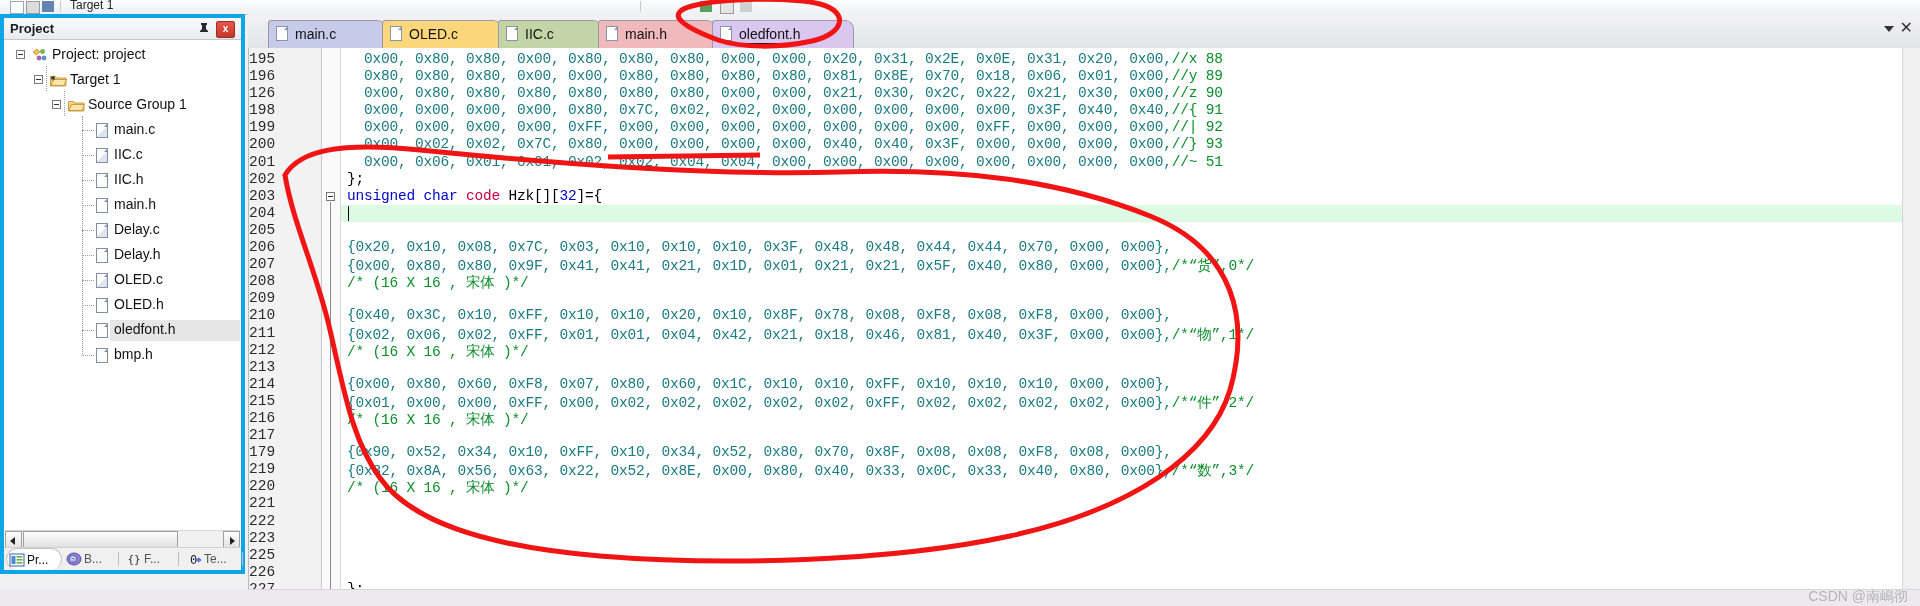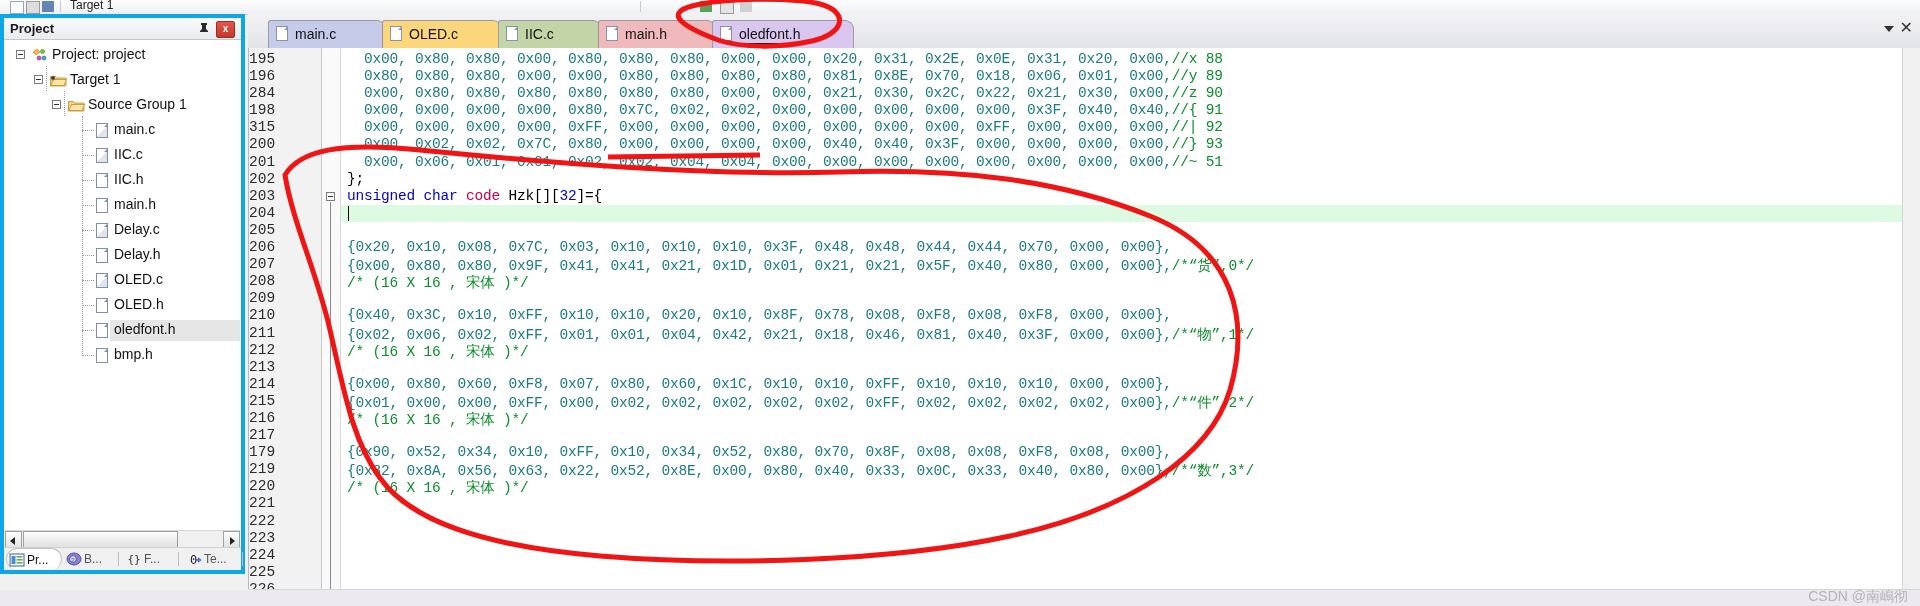--- a/index.html
+++ b/index.html
@@ -396,23 +396,23 @@
     <div class="tb-caret"></div>
     <div class="tb-x">✕</div>
   </div>
 
   <div class="code-area">
     <div class="gutter-num"></div>
     <div class="gutter-fold"></div>
     <div class="lines" id="code-lines">
         <div class="line"><div class="lnum">195</div><div class="ltext"><span class="hex">  0x00, 0x80, 0x80, 0x00, 0x80, 0x80, 0x80, 0x00, 0x00, 0x20, 0x31, 0x2E, 0x0E, 0x31, 0x20, 0x00,</span><span class="cmt">//x 88</span></div></div>
         <div class="line"><div class="lnum">196</div><div class="ltext"><span class="hex">  0x80, 0x80, 0x80, 0x00, 0x00, 0x80, 0x80, 0x80, 0x80, 0x81, 0x8E, 0x70, 0x18, 0x06, 0x01, 0x00,</span><span class="cmt">//y 89</span></div></div>
-        <div class="line"><div class="lnum">284</div><div class="ltext"><span class="hex">  0x00, 0x80, 0x80, 0x80, 0x80, 0x80, 0x80, 0x00, 0x00, 0x21, 0x30, 0x2C, 0x22, 0x21, 0x30, 0x00,</span><span class="cmt">//z 90</span></div></div>
+        <div class="line"><div class="lnum">126</div><div class="ltext"><span class="hex">  0x00, 0x80, 0x80, 0x80, 0x80, 0x80, 0x80, 0x00, 0x00, 0x21, 0x30, 0x2C, 0x22, 0x21, 0x30, 0x00,</span><span class="cmt">//z 90</span></div></div>
         <div class="line"><div class="lnum">198</div><div class="ltext"><span class="hex">  0x00, 0x00, 0x00, 0x00, 0x80, 0x7C, 0x02, 0x02, 0x00, 0x00, 0x00, 0x00, 0x00, 0x3F, 0x40, 0x40,</span><span class="cmt">//{ 91</span></div></div>
-        <div class="line"><div class="lnum">315</div><div class="ltext"><span class="hex">  0x00, 0x00, 0x00, 0x00, 0xFF, 0x00, 0x00, 0x00, 0x00, 0x00, 0x00, 0x00, 0xFF, 0x00, 0x00, 0x00,</span><span class="cmt">//| 92</span></div></div>
+        <div class="line"><div class="lnum">199</div><div class="ltext"><span class="hex">  0x00, 0x00, 0x00, 0x00, 0xFF, 0x00, 0x00, 0x00, 0x00, 0x00, 0x00, 0x00, 0xFF, 0x00, 0x00, 0x00,</span><span class="cmt">//| 92</span></div></div>
         <div class="line"><div class="lnum">200</div><div class="ltext"><span class="hex">  0x00, 0x02, 0x02, 0x7C, 0x80, 0x00, 0x00, 0x00, 0x00, 0x40, 0x40, 0x3F, 0x00, 0x00, 0x00, 0x00,</span><span class="cmt">//} 93</span></div></div>
         <div class="line"><div class="lnum">201</div><div class="ltext"><span class="hex">  0x00, 0x06, 0x01, 0x01, 0x02, 0x02, 0x04, 0x04, 0x00, 0x00, 0x00, 0x00, 0x00, 0x00, 0x00, 0x00,</span><span class="cmt">//~ 51</span></div></div>
         <div class="line"><div class="lnum">202</div><div class="ltext"><span class="plain">};</span></div></div>
         <div class="line"><div class="lnum">203</div><div class="fold-box" style="left: 77px;"></div><div class="ltext"><span class="kw">unsigned char </span><span class="kw2">code </span><span class="plain">Hzk[][</span><span class="num">32</span><span class="plain">]={</span></div></div>
         <div class="line"><div class="hl-line"></div><div class="cur" style="left: 99px; top: 1px;"></div><div class="lnum">204</div><div class="ltext"></div></div>
         <div class="line"><div class="lnum">205</div><div class="ltext"></div></div>
         <div class="line"><div class="lnum">206</div><div class="ltext"><span class="hex">{0x20, 0x10, 0x08, 0x7C, 0x03, 0x10, 0x10, 0x10, 0x3F, 0x48, 0x48, 0x44, 0x44, 0x70, 0x00, 0x00},</span></div></div>
         <div class="line"><div class="lnum">207</div><div class="ltext"><span class="hex">{0x00, 0x80, 0x80, 0x9F, 0x41, 0x41, 0x21, 0x1D, 0x01, 0x21, 0x21, 0x5F, 0x40, 0x80, 0x00, 0x00},</span><span class="cmt">/*“货”,0*/</span></div></div>
         <div class="line"><div class="lnum">208</div><div class="ltext"><span class="cmt">/* (16 X 16 , 宋体 )*/</span></div></div>
         <div class="line"><div class="lnum">209</div><div class="ltext"></div></div>
@@ -423,21 +423,20 @@
         <div class="line"><div class="lnum">214</div><div class="ltext"><span class="hex">{0x00, 0x80, 0x60, 0xF8, 0x07, 0x80, 0x60, 0x1C, 0x10, 0x10, 0xFF, 0x10, 0x10, 0x10, 0x00, 0x00},</span></div></div>
         <div class="line"><div class="lnum">215</div><div class="ltext"><span class="hex">{0x01, 0x00, 0x00, 0xFF, 0x00, 0x02, 0x02, 0x02, 0x02, 0x02, 0xFF, 0x02, 0x02, 0x02, 0x02, 0x00},</span><span class="cmt">/*“件”,2*/</span></div></div>
         <div class="line"><div class="lnum">216</div><div class="ltext"><span class="cmt">/* (16 X 16 , 宋体 )*/</span></div></div>
         <div class="line"><div class="lnum">217</div><div class="ltext"></div></div>
         <div class="line"><div class="lnum">179</div><div class="ltext"><span class="hex">{0x90, 0x52, 0x34, 0x10, 0xFF, 0x10, 0x34, 0x52, 0x80, 0x70, 0x8F, 0x08, 0x08, 0xF8, 0x08, 0x00},</span></div></div>
         <div class="line"><div class="lnum">219</div><div class="ltext"><span class="hex">{0x82, 0x8A, 0x56, 0x63, 0x22, 0x52, 0x8E, 0x00, 0x80, 0x40, 0x33, 0x0C, 0x33, 0x40, 0x80, 0x00},</span><span class="cmt">/*“数”,3*/</span></div></div>
         <div class="line"><div class="lnum">220</div><div class="ltext"><span class="cmt">/* (16 X 16 , 宋体 )*/</span></div></div>
         <div class="line"><div class="lnum">221</div><div class="ltext"></div></div>
         <div class="line"><div class="lnum">222</div><div class="ltext"></div></div>
         <div class="line"><div class="lnum">223</div><div class="ltext"></div></div>
-        <div class="line"><div class="lnum">224</div><div class="ltext"></div></div>
         <div class="line"><div class="lnum">225</div><div class="ltext"></div></div>
         <div class="line"><div class="lnum">226</div><div class="ltext"></div></div>
         <div class="line"><div class="lnum">227</div><div class="ltext"><span class="plain">};</span></div></div>
         <div class="fold-bar" style="left: 81px; top: 150.8px; height: 413.4px;"></div>
       </div>
   </div>
 
   <div class="vscroll"></div>
 </div>
 

